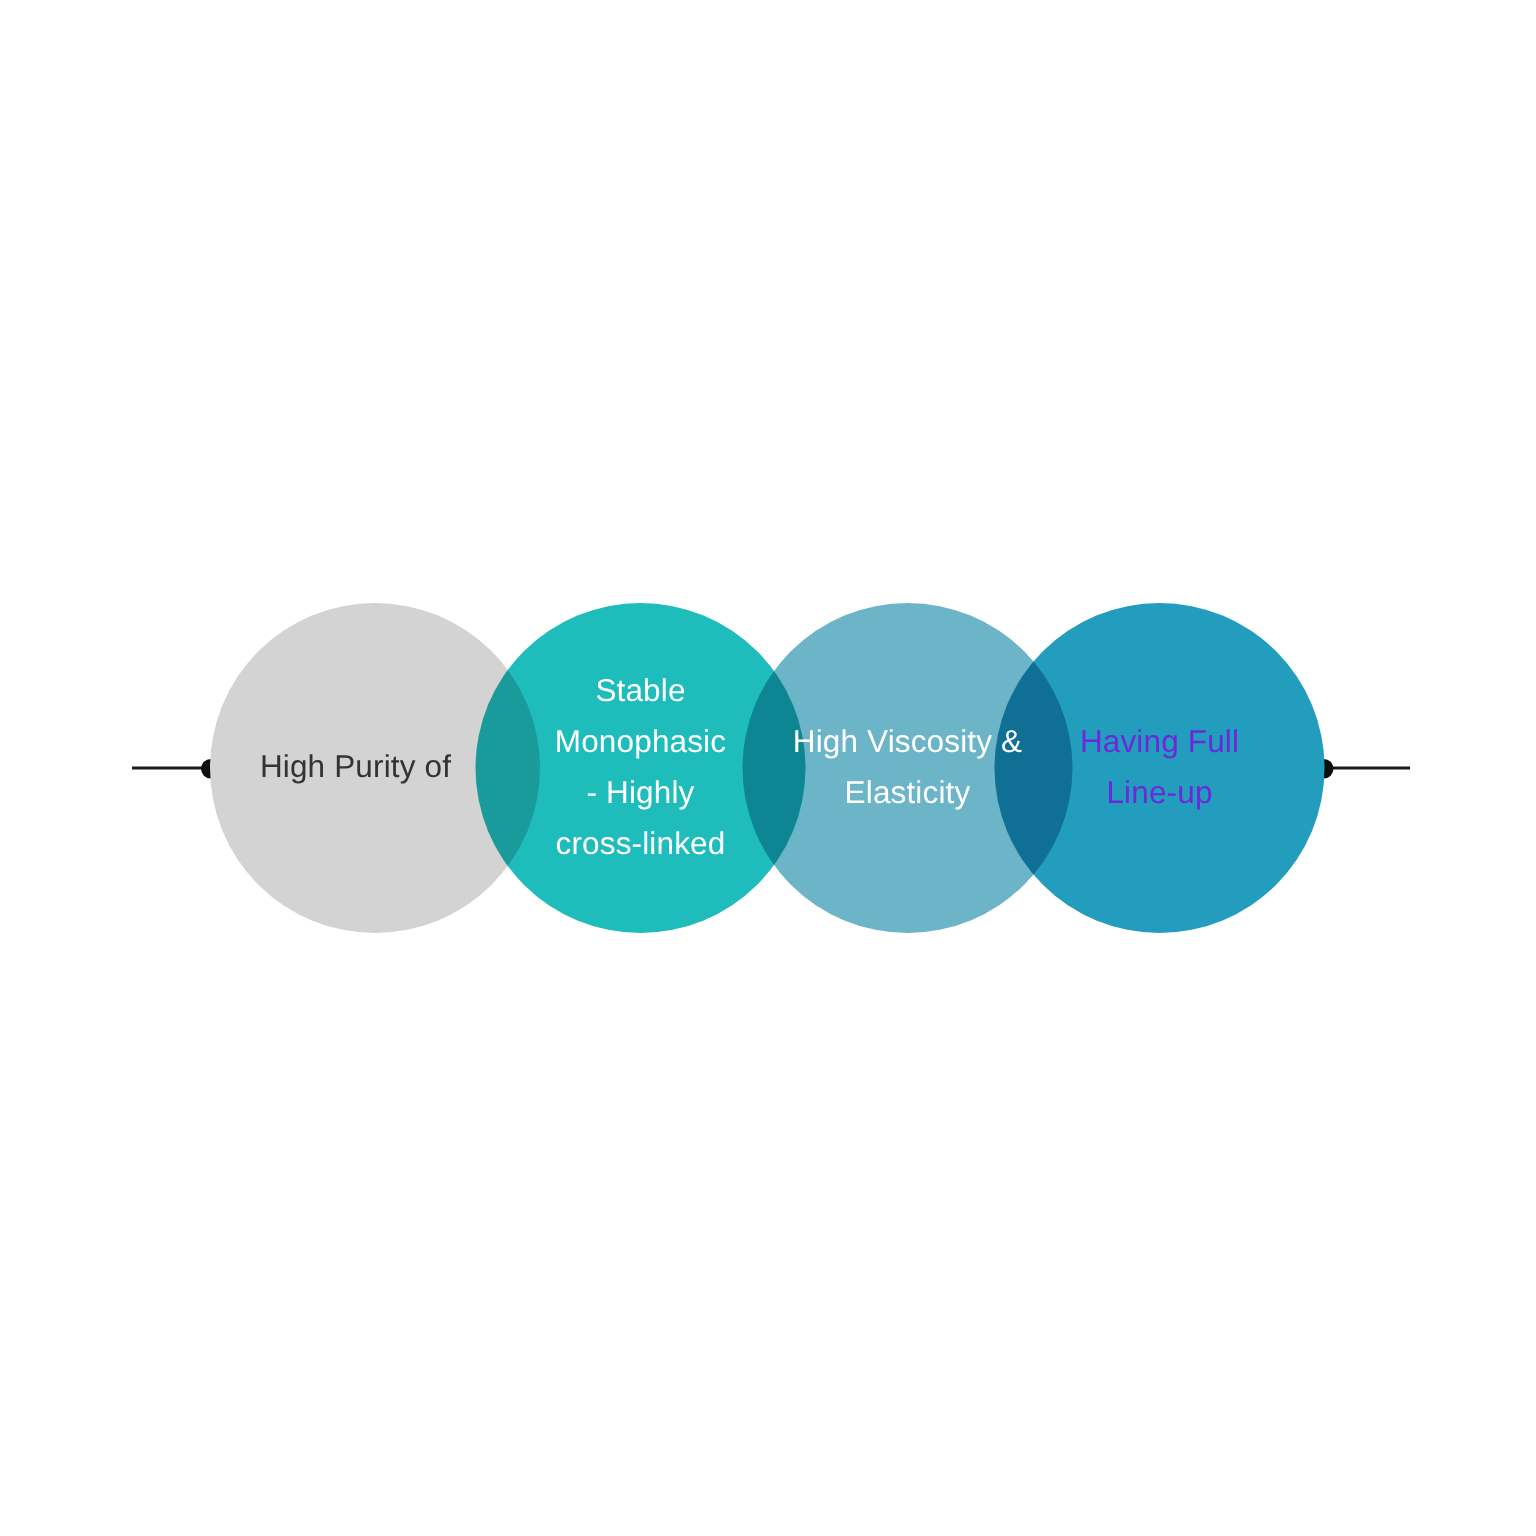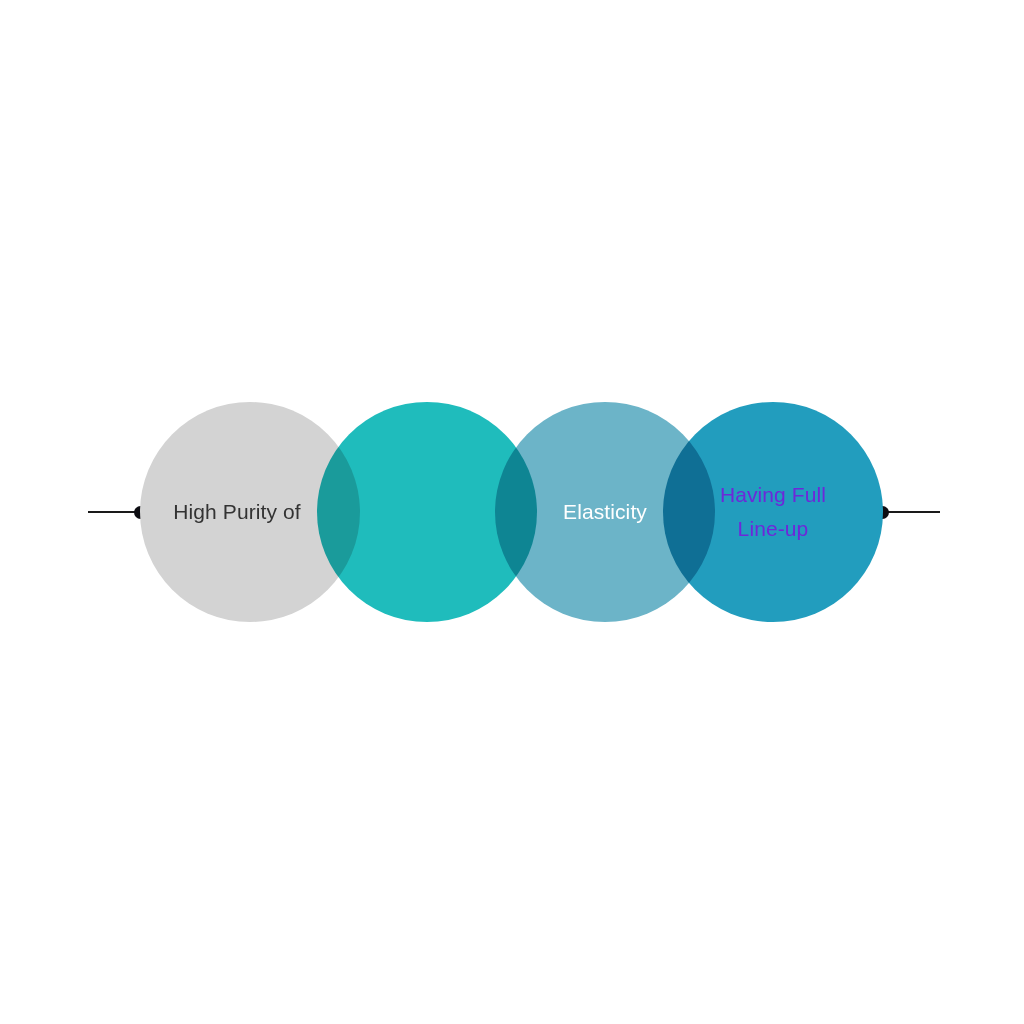--- a/index.html
+++ b/index.html
@@ -101,22 +101,29 @@
     <div class="circle c3" style="background: rgb(108, 180, 200);"></div>
     <div class="circle c4" style="background: rgb(34, 157, 190);"></div>
   </div>
 
   <div class="label-layer">
 
     <div class="label l1" style="color: rgb(51, 51, 51);">
       <span class="ln">High Purity of</span>
     </div>
 
+    <div class="label l2" style="color: rgb(255, 255, 255);">
+      <span class="ln">Stable</span>
+      <span class="ln">Monophasic</span>
+      <span class="ln">- Highly</span>
+      <span class="ln">cross-linked</span>
+    </div>
 
     <div class="label l3" style="color: rgb(255, 255, 255);">
+      <span class="ln">High Viscosity &amp;</span>
       <span class="ln">Elasticity</span>
     </div>
 
     <div class="label l4" style="color: #6d28d9;">
       <span class="ln">Having Full</span>
       <span class="ln">Line-up</span>
     </div>
 
   </div>
 </div>

